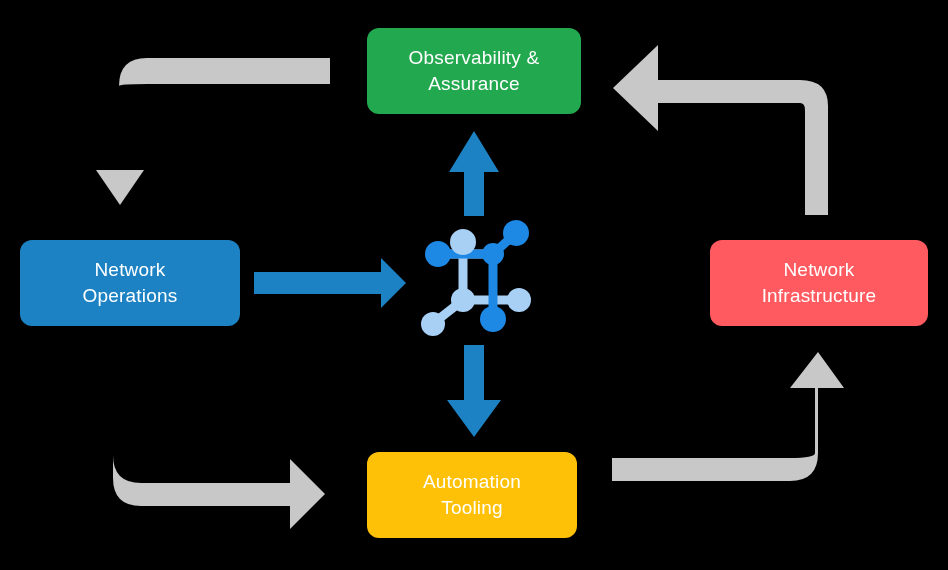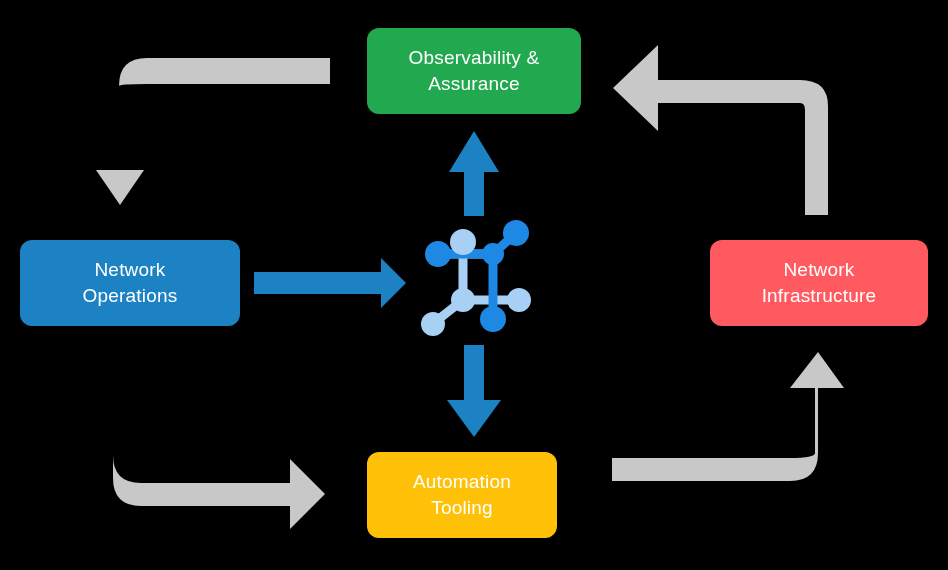--- a/index.html
+++ b/index.html
@@ -37,21 +37,21 @@
   }
   #box-operations {
     left: 20px; top: 240px; width: 220px; height: 86px;
     background: #1C82C4;
   }
   #box-infrastructure {
     left: 710px; top: 240px; width: 218px; height: 86px;
     background: #FF5A5F;
   }
   #box-automation {
-    left: 367px; top: 452px; width: 190px; height: 86px;
+    left: 367px; top: 452px; width: 210px; height: 86px;
     background: #FFC107;
   }
   .svg-layer {
     position: absolute;
     left: 0; top: 0;
     width: 948px;
     height: 570px;
   }
   #center-icon {
     position: absolute;

